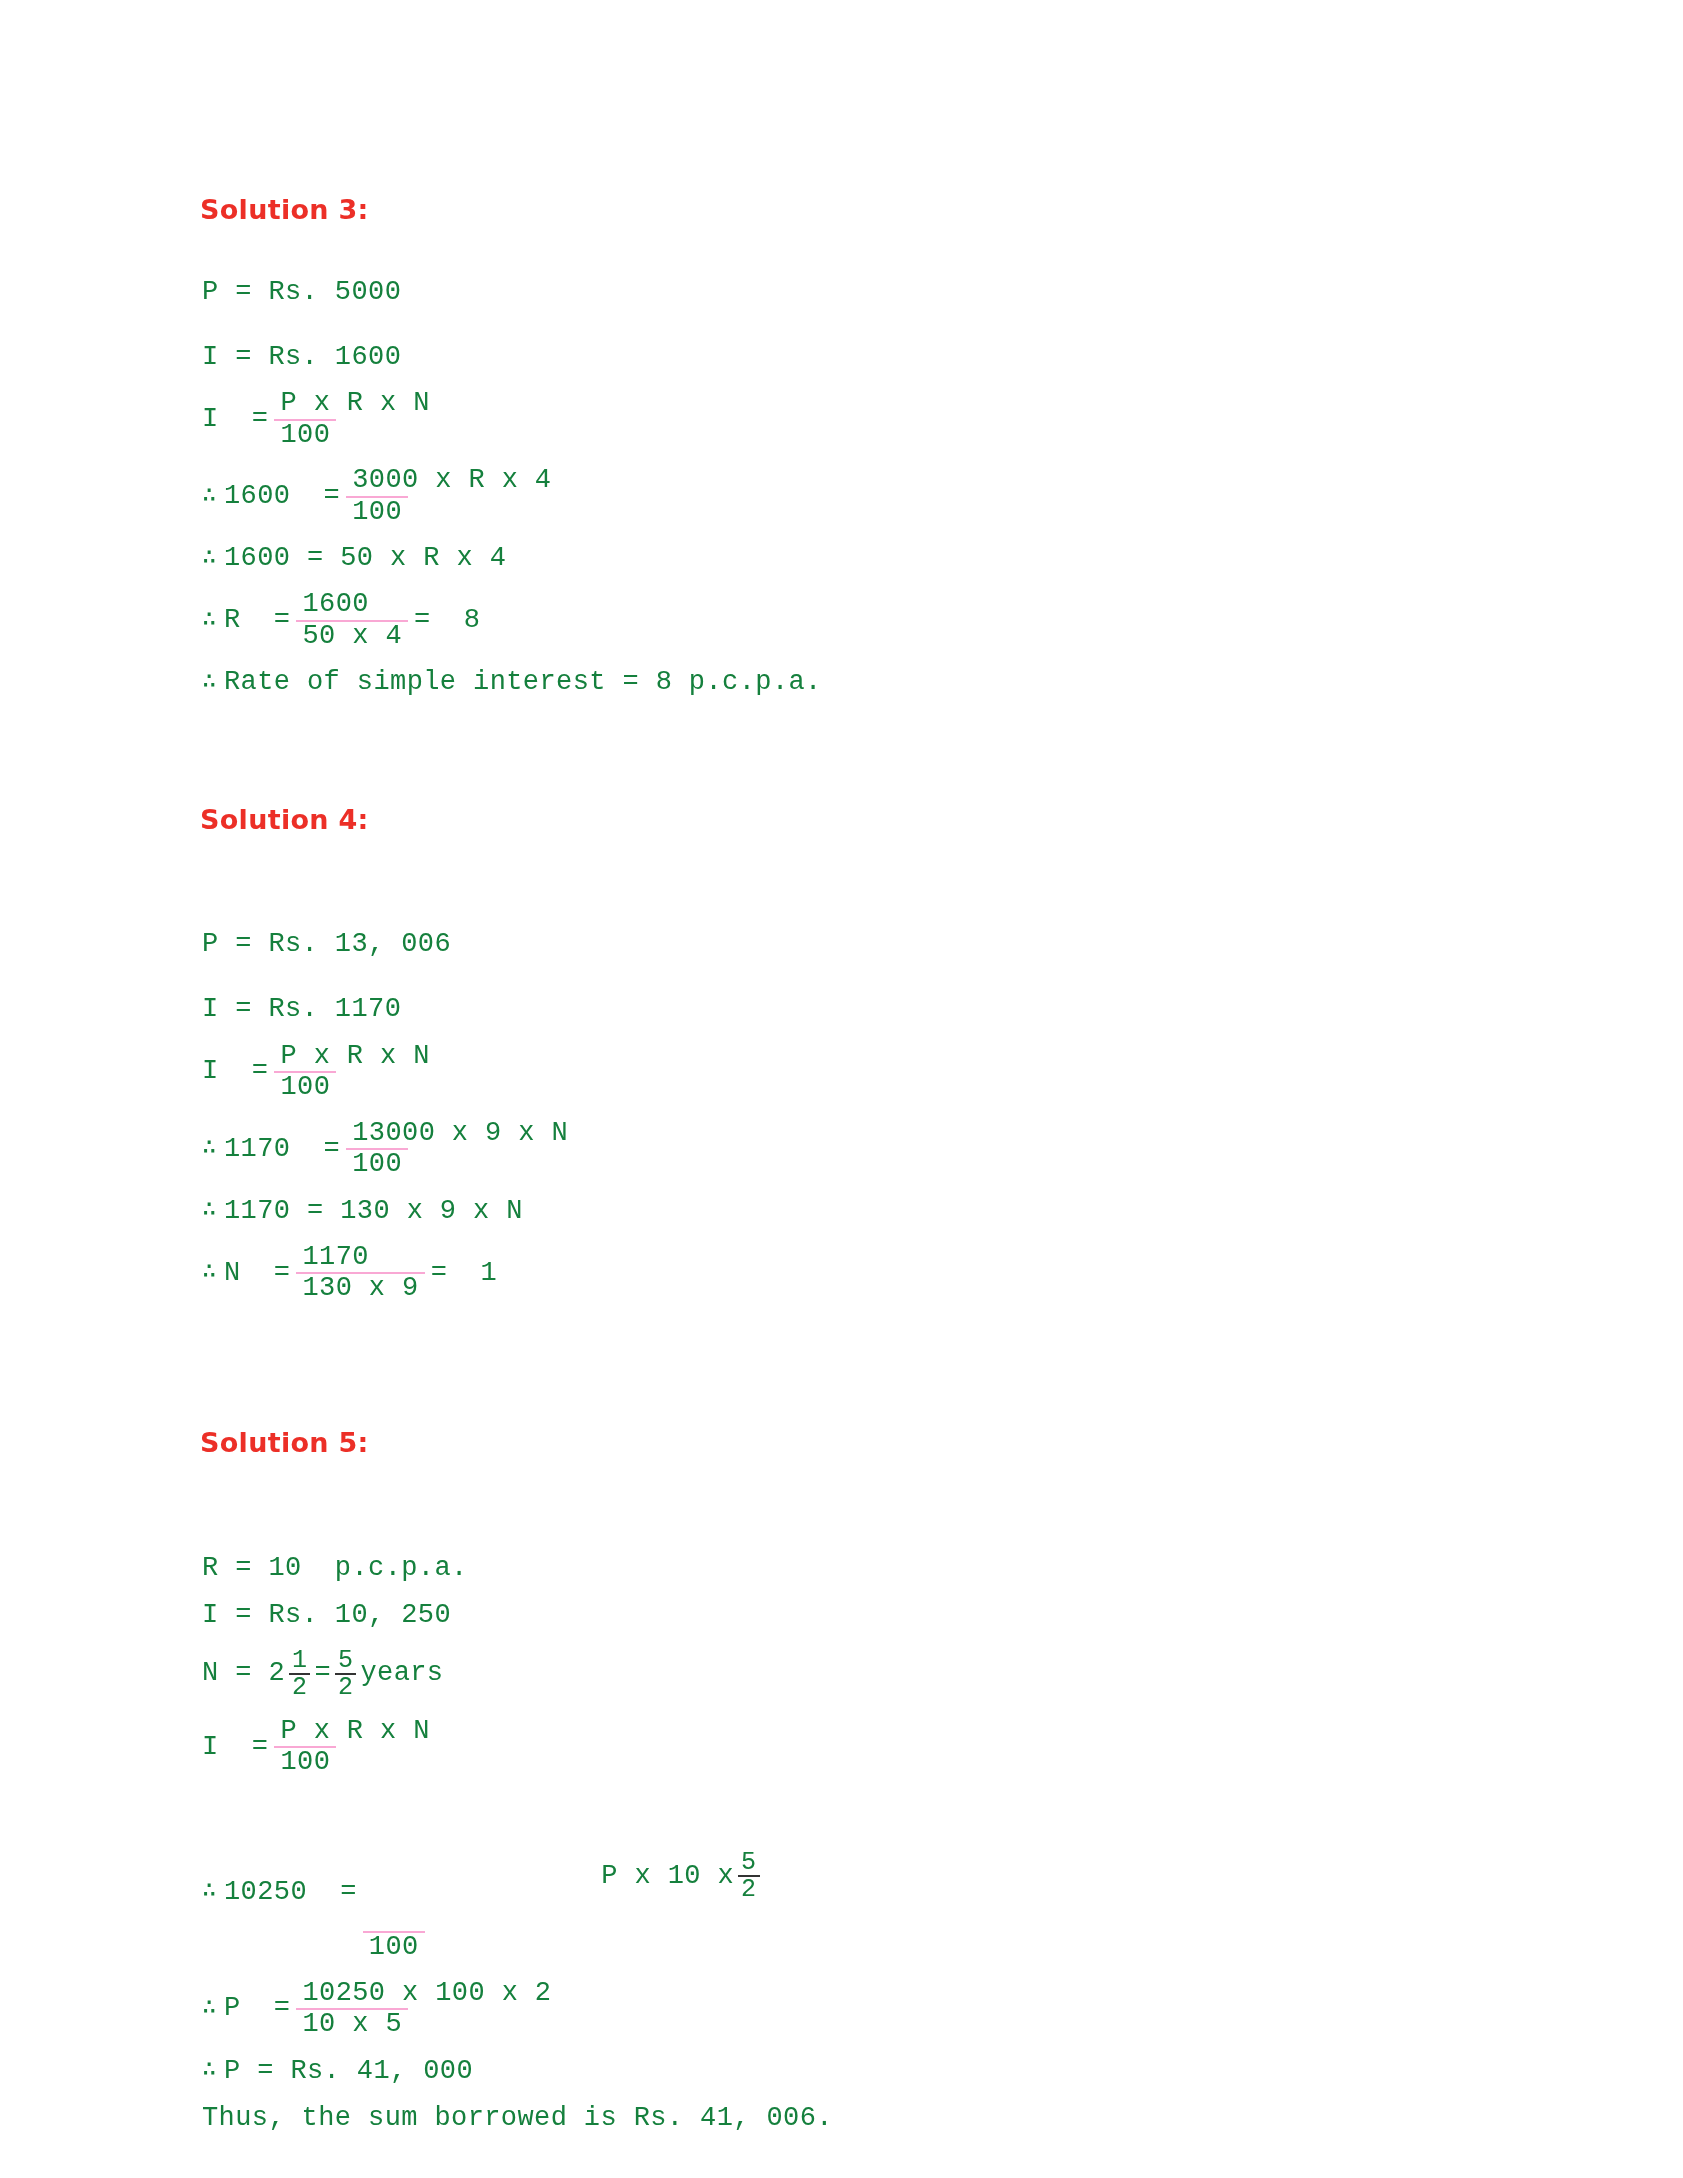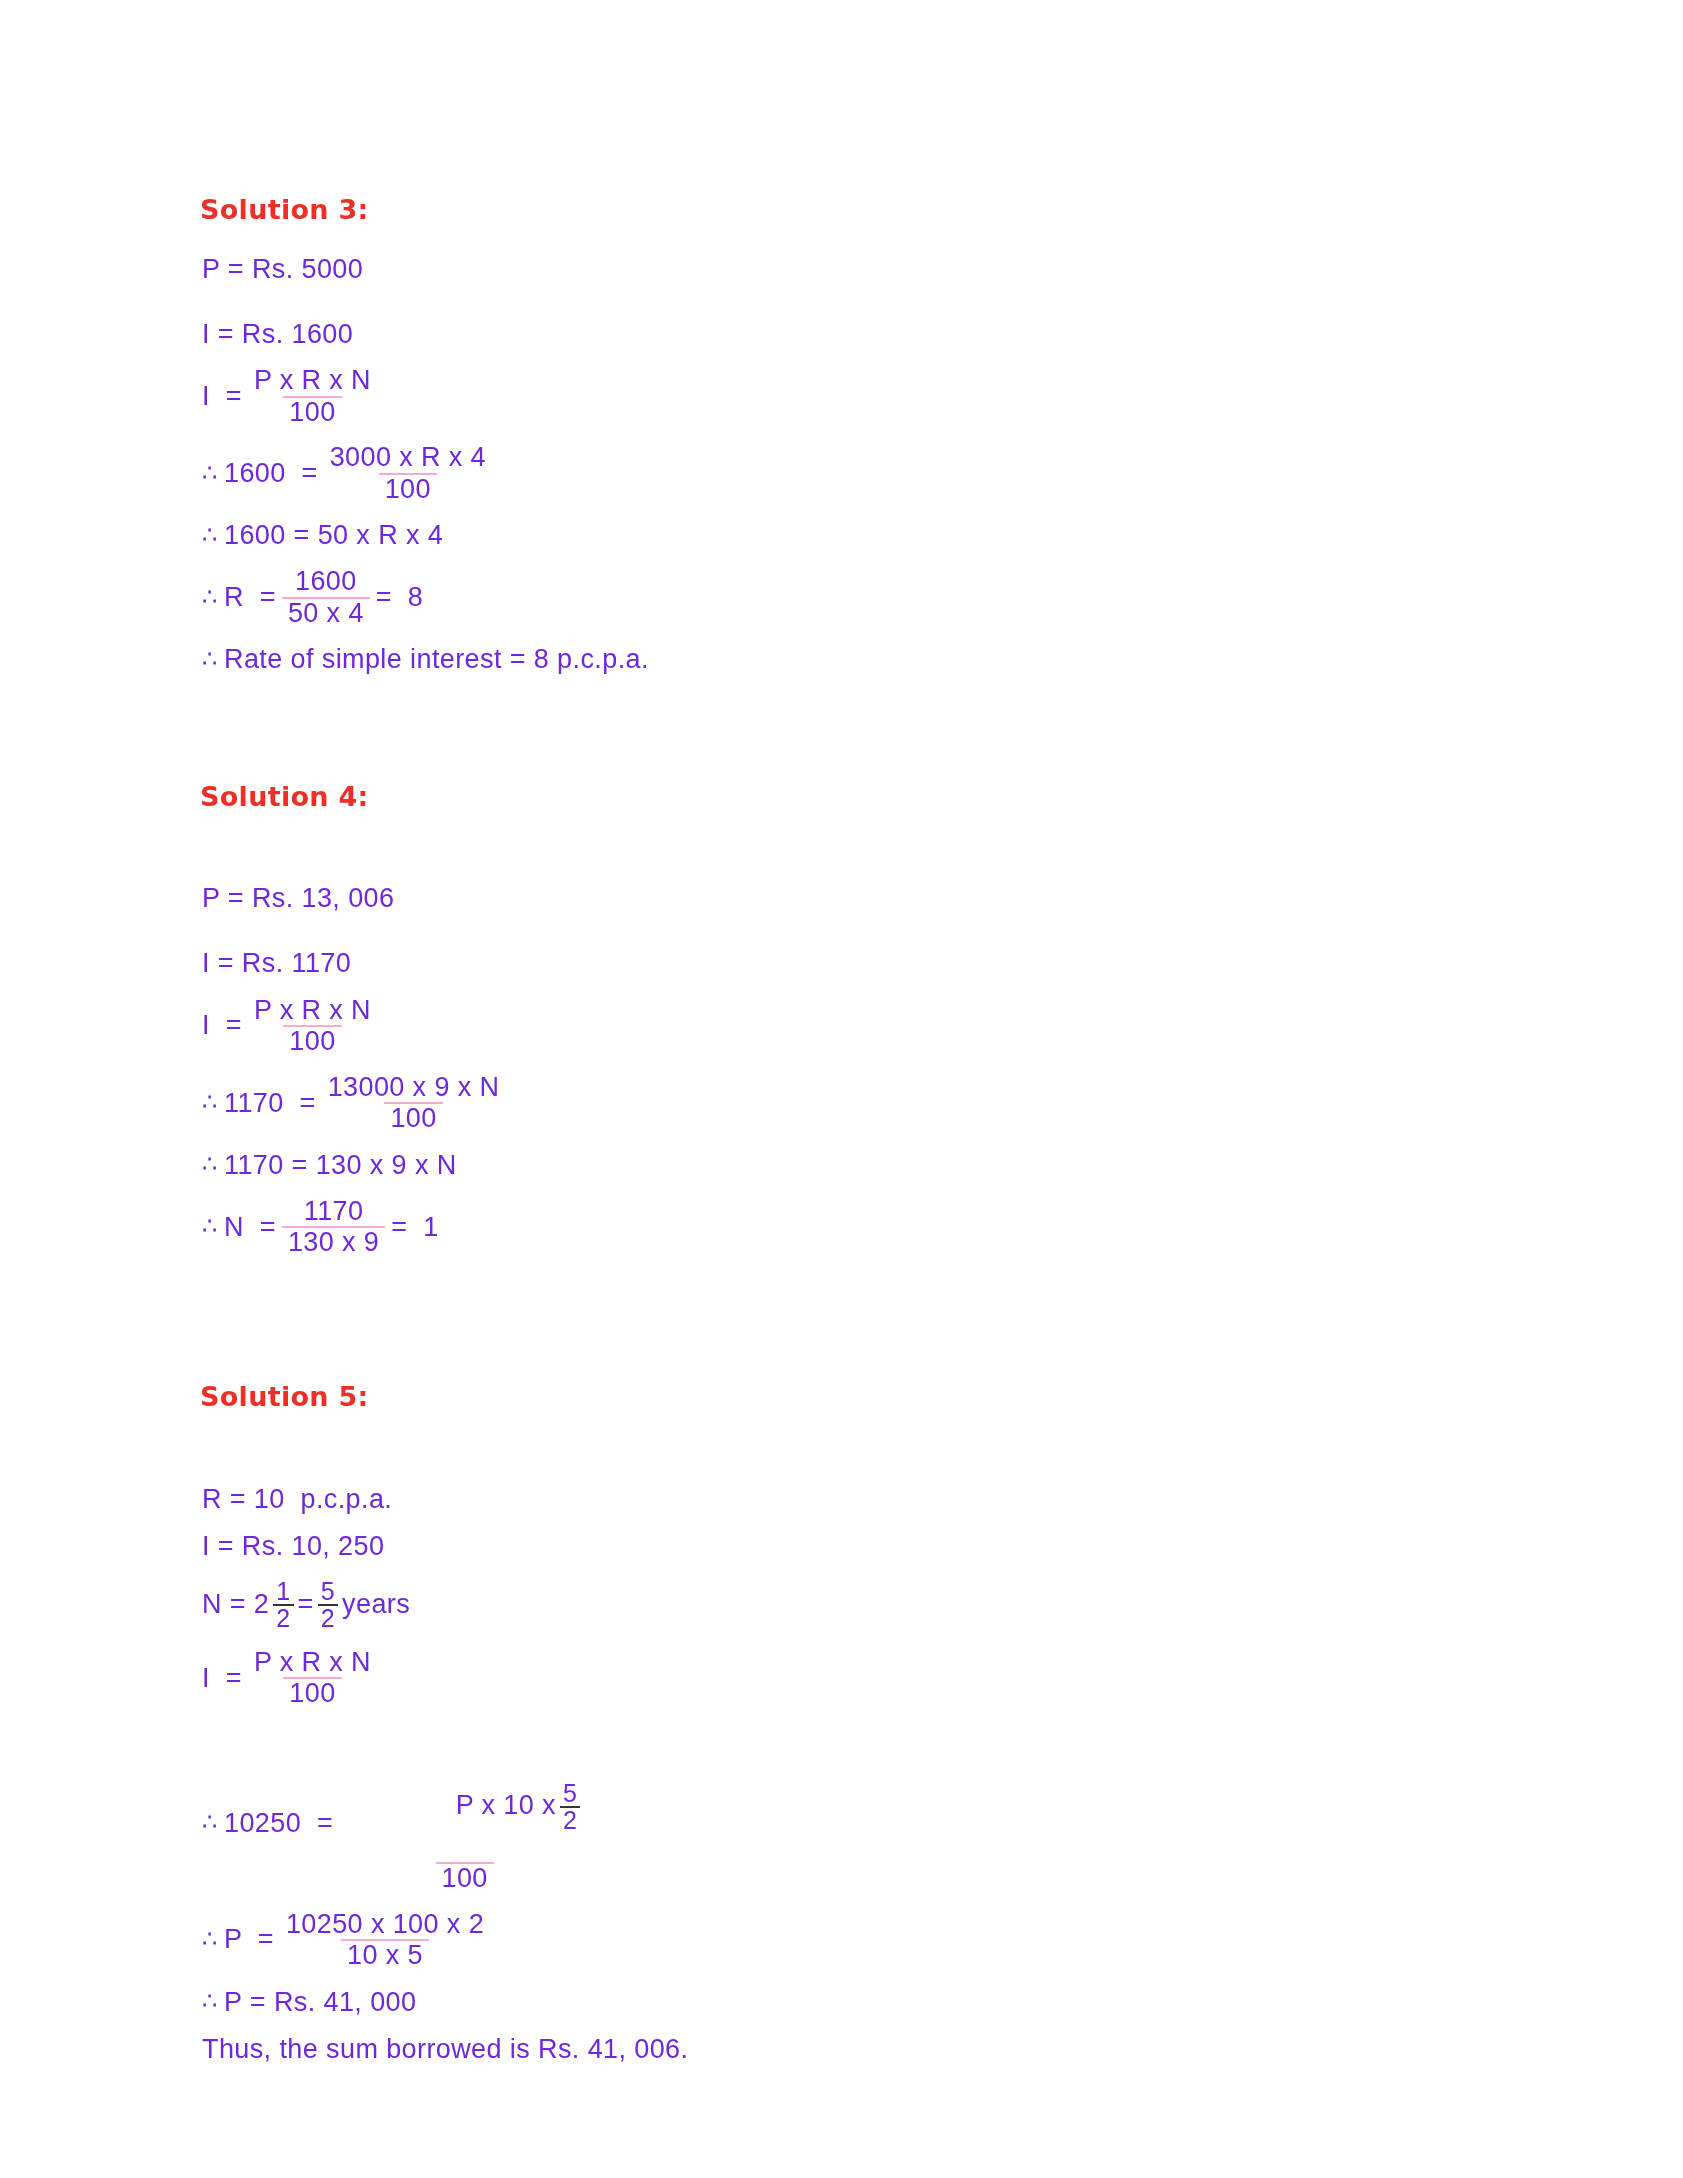--- a/index.html
+++ b/index.html
@@ -35,26 +35,27 @@
     font-weight: bold;
     font-size: 27px;
     letter-spacing: 0.3px;
     margin: 12px;
     padding: 0;
     line-height: 1.1;
   }
 
   
   .mathblock {
-    font-family: Liberation Sans, sans-serif;
-    color: #6d28d9;
+    font-family: Liberation Mono, monospace;
+    color: #15803d;
     font-size: 27px;
     font-weight: 350;
     letter-spacing: 0.4px;
     padding-left: 14px;
+    margin-top: 23px;
   }
   .mline {
     display: flex;
     align-items: center;
     white-space: pre;
     line-height: 1.08;
   }
   .mline.tight { line-height: 1.0; }
 
   
@@ -64,21 +65,21 @@
     text-align: left;
     font-size: 24px;
     position: relative;
     top: -1px;
   }
 
   
   .frac {
     display: inline-flex;
     flex-direction: column;
-    align-items: center;
+    align-items: flex-start;
     vertical-align: middle;
     margin: 0 6px;
     line-height: 1.02;
   }
   .frac .num {
     padding: 0 6px 1px 6px;
     white-space: pre;
   }
   .frac .den {
     border-top: 2px solid #f9a8d4;

